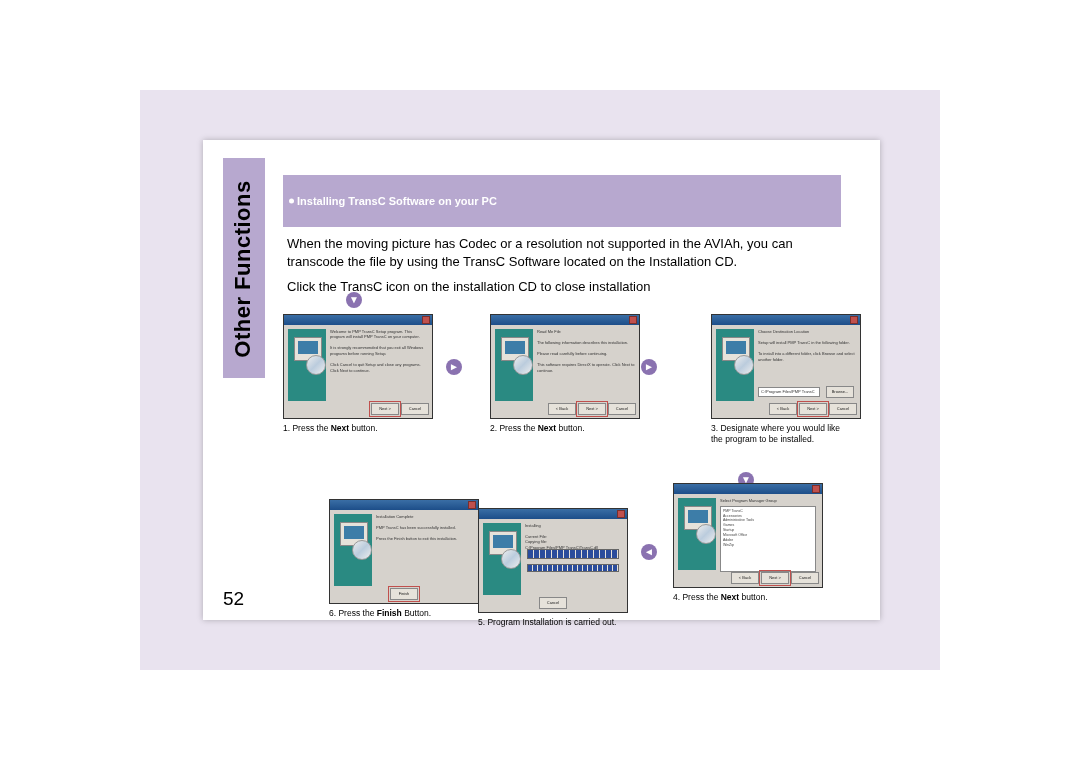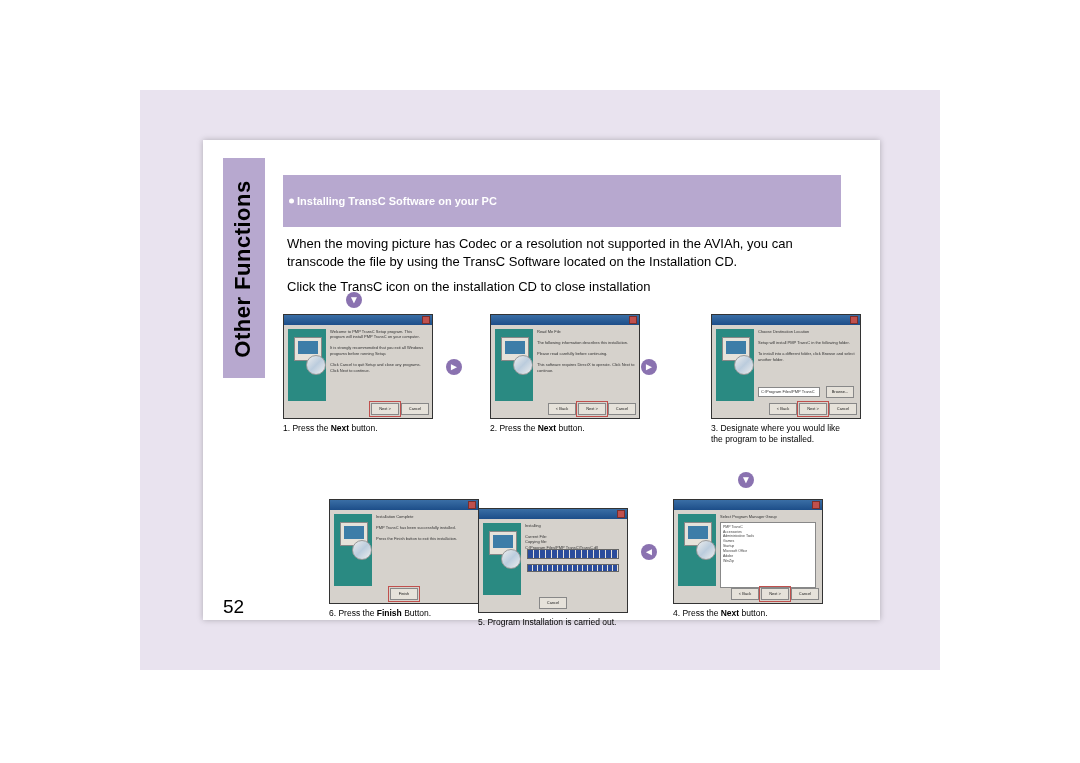--- a/index.html
+++ b/index.html
@@ -91,21 +91,21 @@
   }
   .step {
     position: absolute;
     width: 140px;
   }
   .s1 { left: 0;   top: 0; }
   .s2 { left: 195px; top: 0; padding-left: 12px; }
   .s3 { left: 408px; top: 0; margin-left: 20px; }
   .s6 { left: 0;   top: 185px; margin-left: 46px; }
   .s5 { left: 195px; top: 194px; }
-  .s4 { left: 390px; top: 185px; }
+  .s4 { left: 390px; top: 169px; }
   .shot {
     width: 150px;
     height: 105px;
     border: 1px solid #333;
     background: #d6d2cc;
     position: relative;
     box-sizing: border-box;
     overflow: hidden;
   }
   .titlebar {
@@ -217,21 +217,21 @@
   }
   .a-down-top { left: 63px; top: -22px; }
   .a-r1 { left: 163px; top: 45px; }
   .a-r2 { left: 358px; top: 45px; }
   .a-down-mid { left: 455px; top: 158px; }
   .a-l1 { left: 358px; top: 230px; }
   .a-l2 { left: 163px; top: 230px; }
   .pagenum {
     position: absolute;
     left: 20px;
-    bottom: 2px;
+    bottom: 10px;
     font-size: 19px;
     color: #000;
     margin-top: 44px;
   }
   .listbox {
     position: absolute;
     left: 46px;
     top: 22px;
     right: 6px;
     height: 60px;

